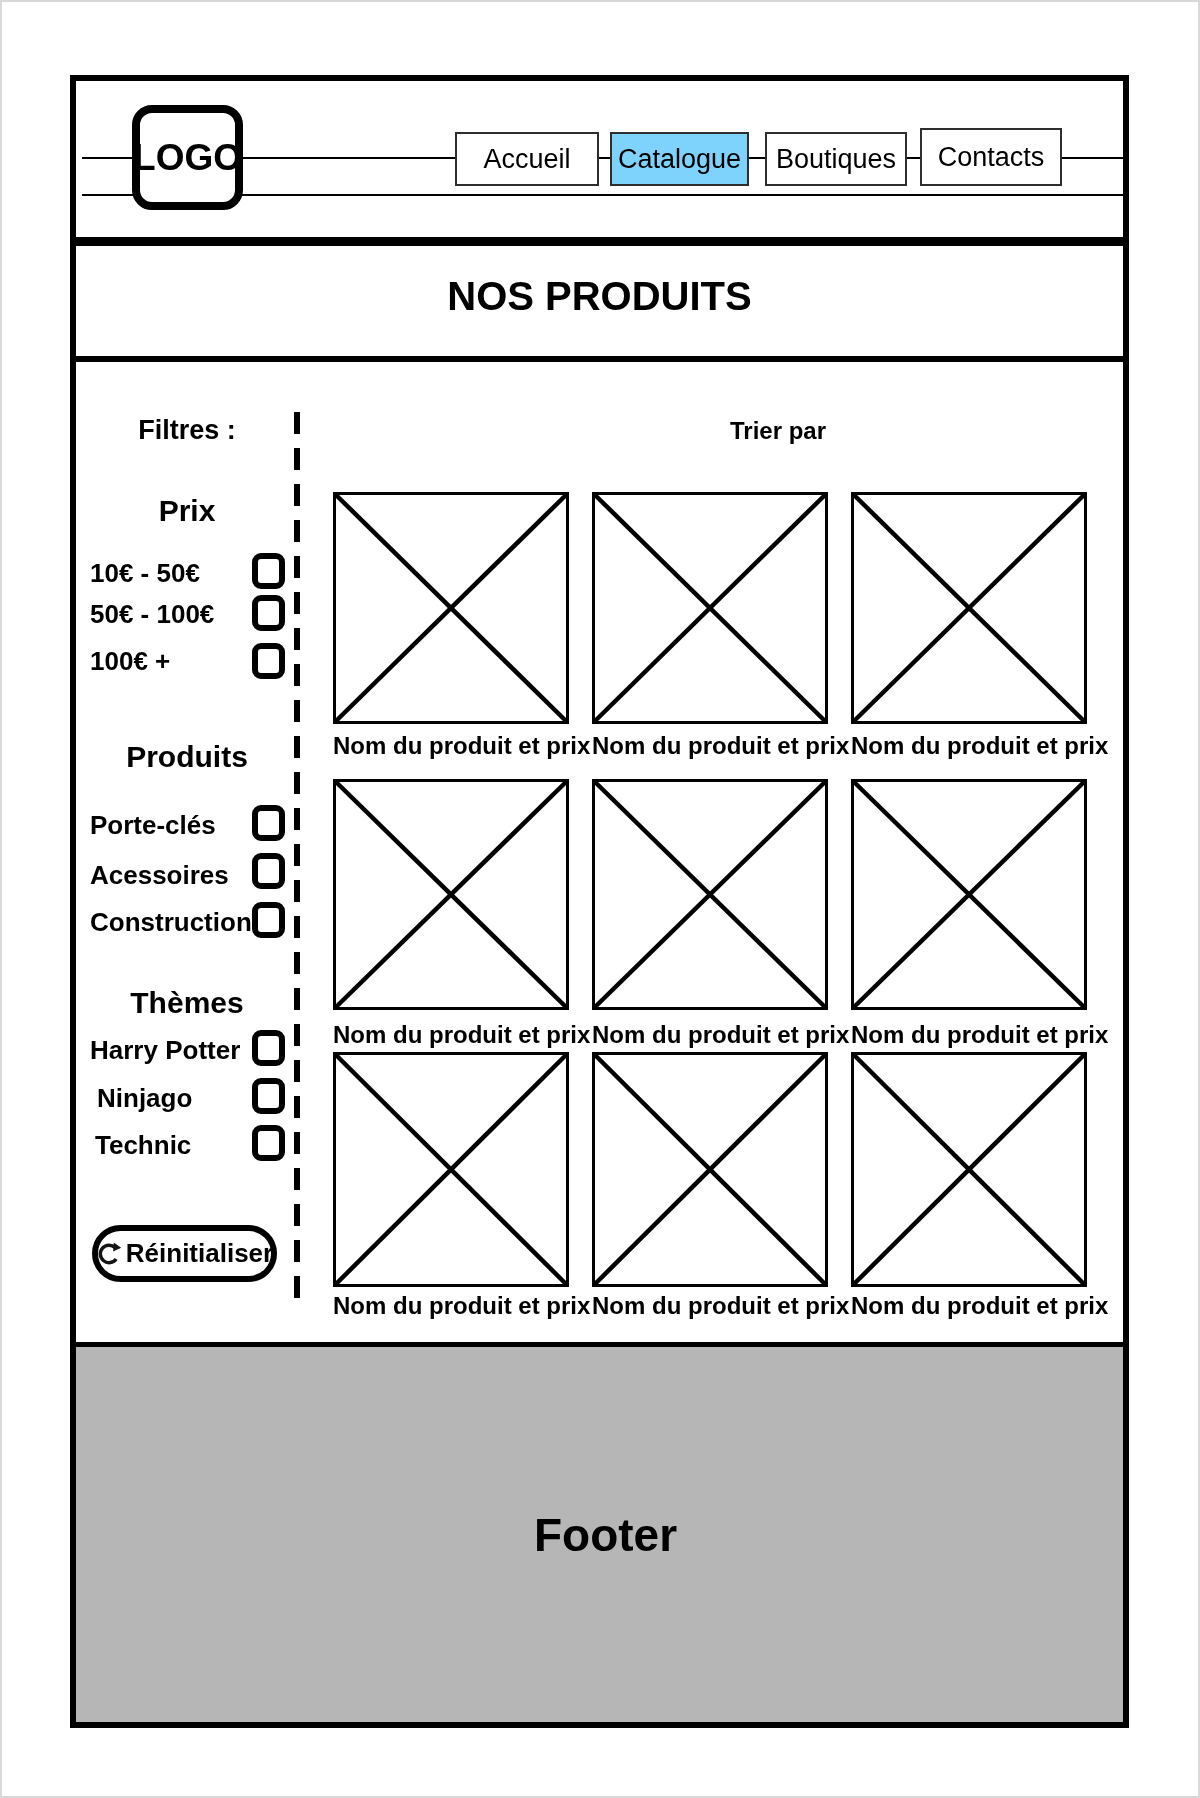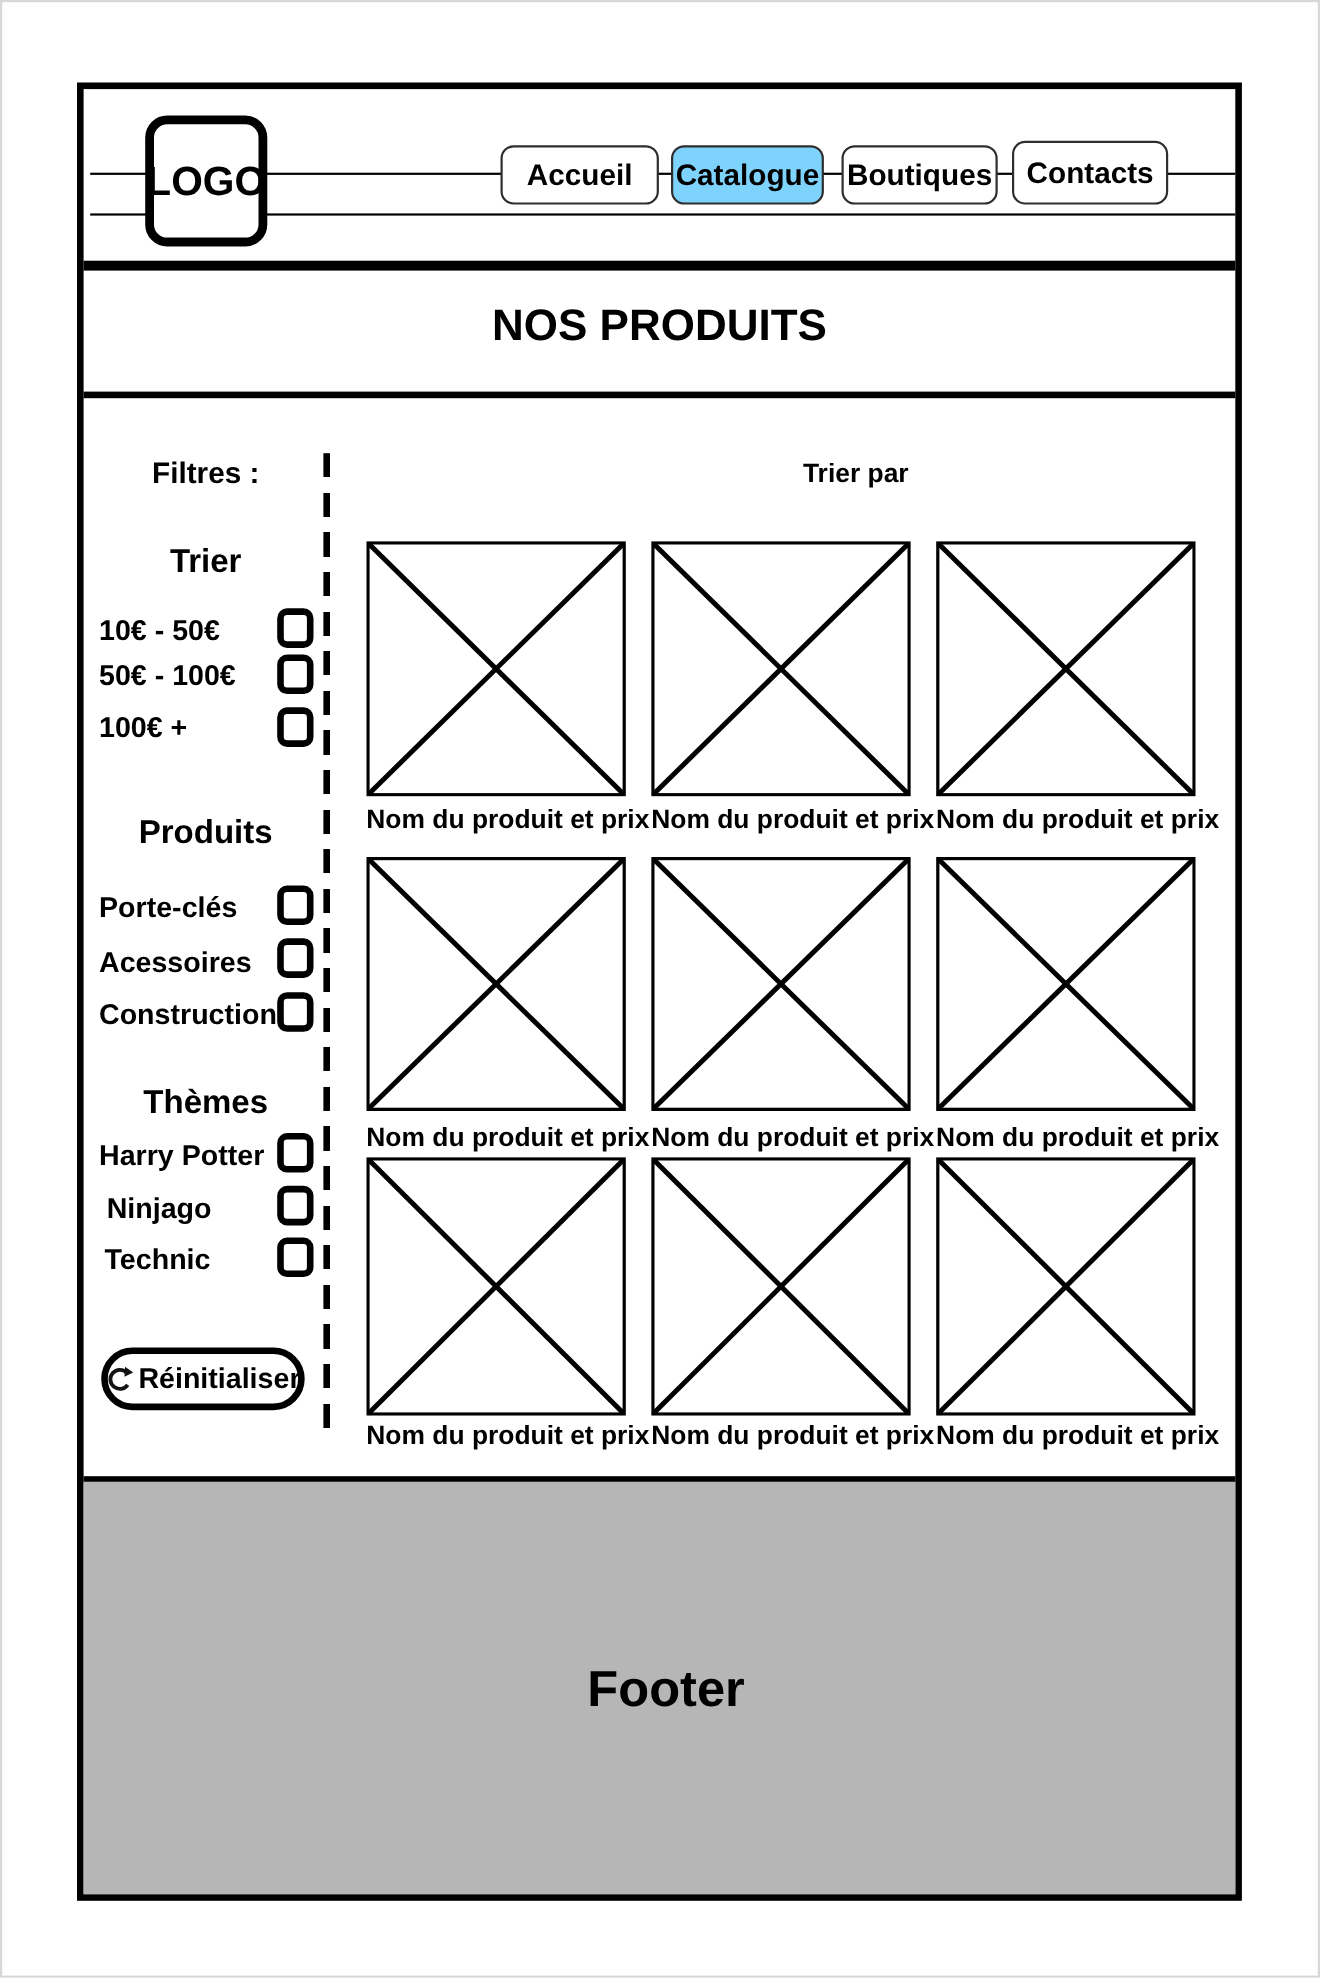--- a/index.html
+++ b/index.html
@@ -3,25 +3,25 @@
 <meta charset="utf-8">
 <style>
   html,body{margin:0;padding:0;background:#ffffff;}
   .canvas{position:relative;width:1200px;height:1798px;background:#ffffff;
           box-sizing:border-box;border:2px solid #d8d8d8;overflow:hidden;
           font-family:"Liberation Sans", sans-serif;color:#000;}
   .abs{position:absolute;box-sizing:border-box;}
   .frame{left:68px;top:73px;width:1059px;height:1653px;border:6px solid #000;background:#fff;}
   .hline{background:#000;height:2px;}
   .divider{background:#000;}
-  .logo-box{left:124px;top:97px;width:111px;height:119px;border:8px solid #000;border-radius:20px;
+  .logo-box{left:124px;top:97px;width:111px;height:105px;border:8px solid #000;border-radius:20px;
             background:#fff;z-index:3;display:flex;align-items:center;justify-content:center;
             font-weight:bold;font-size:37px;letter-spacing:0px;}
-  .nav-btn{height:54px;border:2px solid #2e2e2e;border-radius:12px;background:#fff;z-index:3;
-           display:flex;align-items:center;justify-content:center;font-weight:bold;font-size:27px;
+  .nav-btn{height:54px;border:2px solid #2e2e2e;border-radius:0;background:#fff;z-index:3;
+           display:flex;align-items:center;justify-content:center;font-weight:normal;font-size:27px;
            cursor:pointer;}
   .nav-btn.active{background:#7dd3fc;}
   .banner-title{left:74px;top:272px;width:1047px;text-align:center;font-weight:bold;font-size:40px;}
   .filters-heading{left:74px;top:413px;width:222px;text-align:center;font-weight:bold;font-size:27px;}
   .group-heading{left:74px;top:0;width:222px;text-align:center;font-weight:bold;font-size:30px;}
   .opt-label{left:88px;font-weight:bold;font-size:26px;white-space:nowrap;}
   .checkbox{left:250px;width:33px;height:36px;border:6px solid #000;border-radius:9px;background:#fff;cursor:pointer;}
   .dashed-v{left:292px;top:410px;width:6px;height:895px;
             background:repeating-linear-gradient(to bottom,#000 0 22px,transparent 22px 36px);}
   .sort-label{left:704px;top:415px;width:120px;text-align:right;font-weight:bold;font-size:24px;}
@@ -67,21 +67,21 @@
     <div class="abs divider" style="left:0;top:1261px;width:1047px;height:6px;"></div>
   </div>
 
   <div class="abs banner-title">NOS PRODUITS</div>
 
   <div class="abs sort-label">Trier par</div>
 
   <div class="abs filters-heading">Filtres :</div>
   <div class="abs dashed-v"></div>
 
-  <div class="abs group-heading" style="top:492px;">Trier</div>
+  <div class="abs group-heading" style="top:492px;">Prix</div>
   <div class="abs opt-label" style="top:556px;">10€ - 50€</div>
   <div class="abs checkbox" style="top:551px;"></div>
   <div class="abs opt-label" style="top:597px;">50€ - 100€</div>
   <div class="abs checkbox" style="top:593px;"></div>
   <div class="abs opt-label" style="top:644px;">100€ +</div>
   <div class="abs checkbox" style="top:641px;"></div>
 
   <div class="abs group-heading" style="top:738px;">Produits</div>
   <div class="abs opt-label" style="top:808px;">Porte-clés</div>
   <div class="abs checkbox" style="top:803px;"></div>

